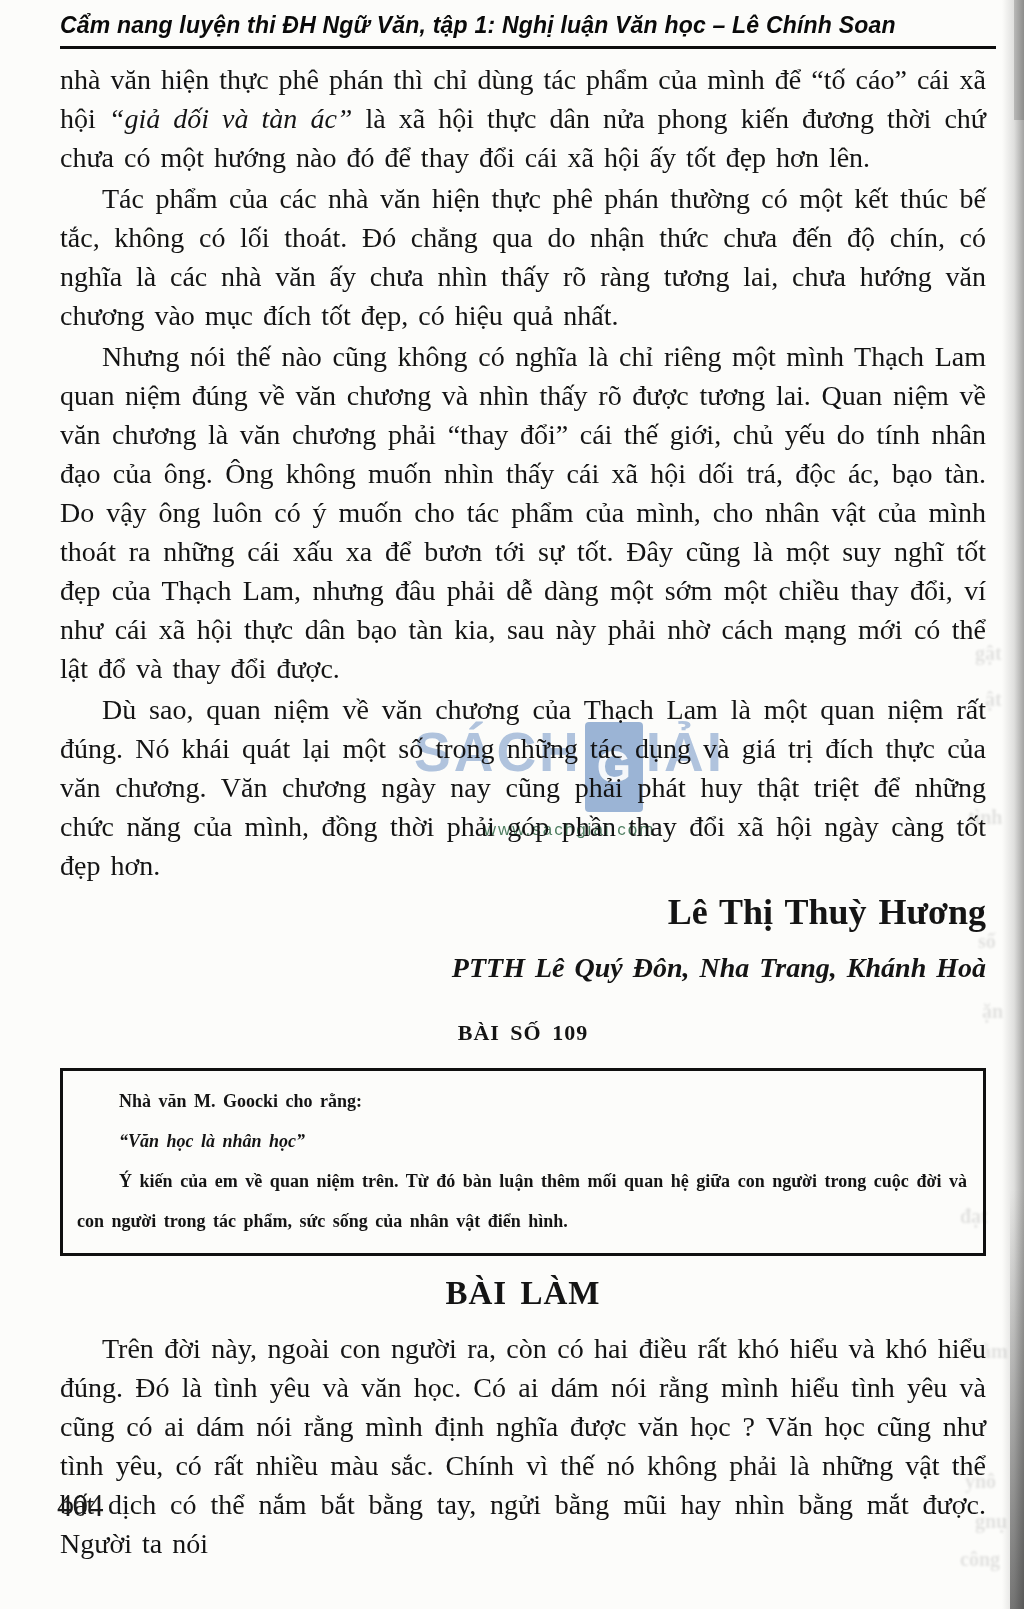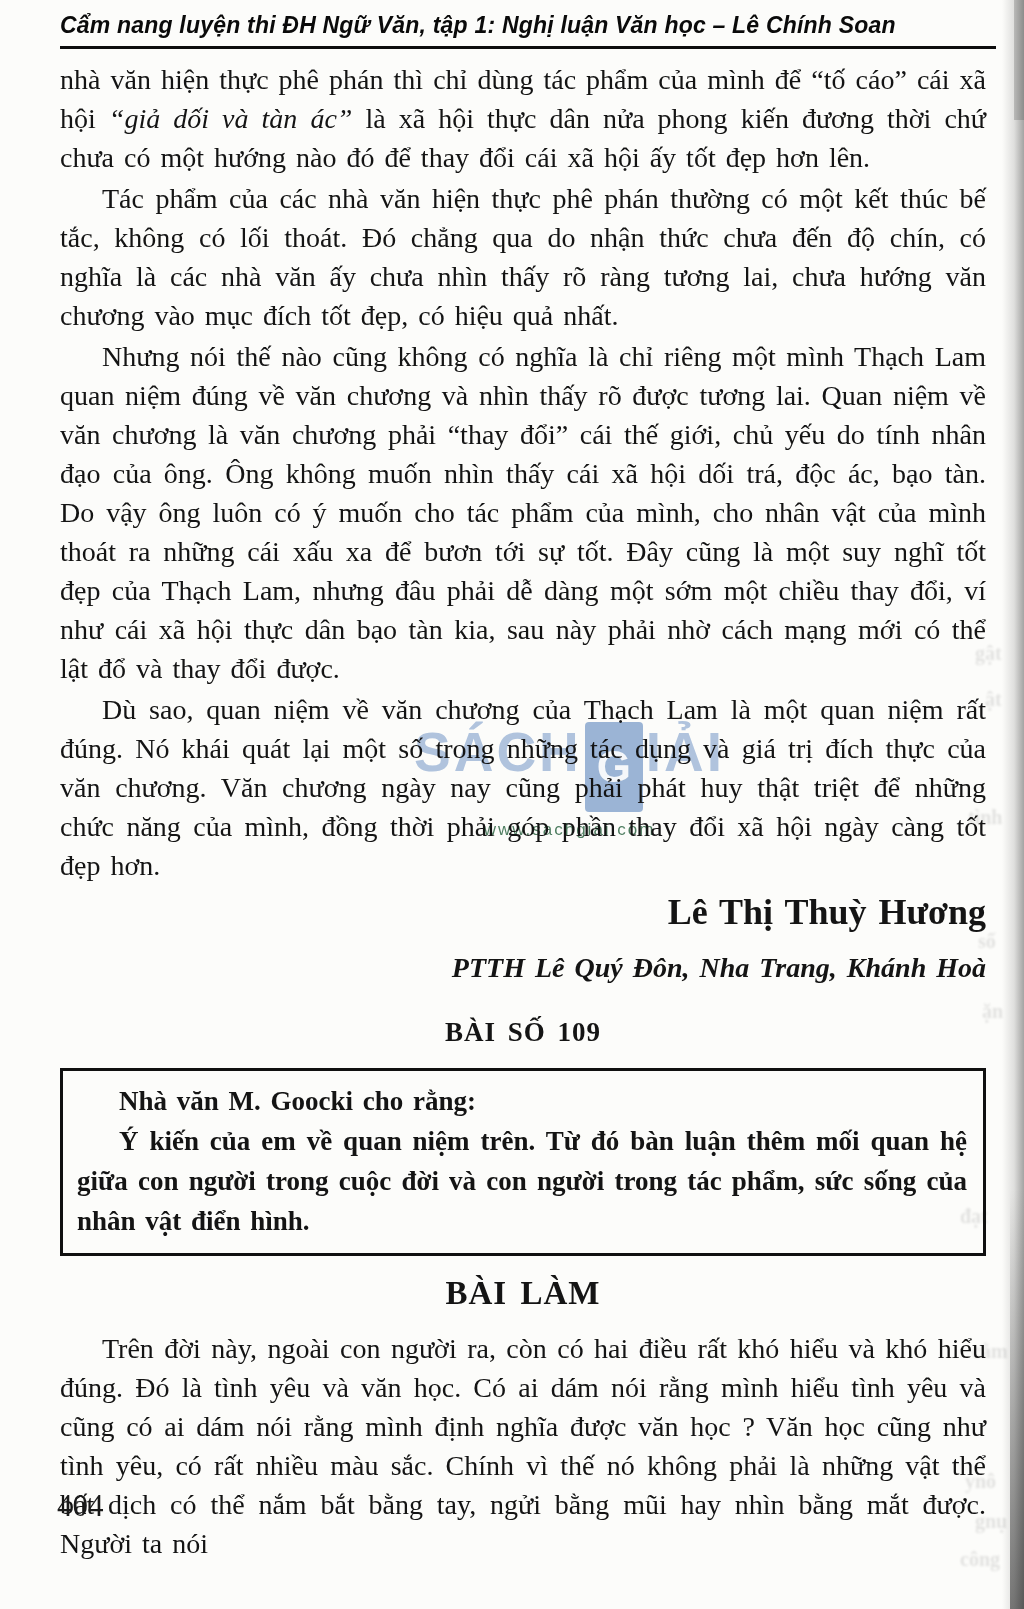--- a/index.html
+++ b/index.html
@@ -53,28 +53,28 @@
     text-align: justify; word-spacing: 3px;
   }
   .content p { margin: 0 0 2px 0; }
   .indent { text-indent: 42px; }
   .it { font-style: italic; }
 
   .sig-name  { text-align: right; font-weight: bold; font-size: 36px; margin-top: 8px; }
   .sig-school{ text-align: right; font-weight: bold; font-style: italic; font-size: 28px; margin-top: 16px; }
 
   .section-heading {
-    text-align: center; font-weight: bold; font-size: 27px;
+    text-align: center; font-weight: bold; font-size: 22px;
     letter-spacing: 1px; margin: 26px 0 16px 0; word-spacing: 4px;
   }
 
   .prompt-box {
     border: 3px solid #101010;
     padding: 10px 16px 12px 14px;
-    font-weight: bold; font-size: 27px; line-height: 40px;
+    font-weight: bold; font-size: 18px; line-height: 40px;
   }
   .prompt-box p { margin: 0; text-indent: 42px; }
   .prompt-box .quote-line { font-style: italic; }
 
   .answer-heading {
     text-align: center; font-weight: bold; font-size: 33px;
     letter-spacing: 1px; margin: 18px 0 16px 0; word-spacing: 4px;
   }
 
   
@@ -144,20 +144,21 @@
 
   <p class="indent">Dù sao, quan niệm về văn chương của Thạch Lam là một quan niệm rất đúng. Nó khái quát lại một số trong những tác dụng và giá trị đích thực của văn chương. Văn chương ngày nay cũng phải phát huy thật triệt để những chức năng của mình, đồng thời phải góp phần thay đổi xã hội ngày càng tốt đẹp hơn.</p>
 
   <div class="sig-name">Lê Thị Thuỳ Hương</div>
   <div class="sig-school">PTTH Lê Quý Đôn, Nha Trang, Khánh Hoà</div>
 
   <div class="section-heading">BÀI SỐ 109</div>
 
   <div class="prompt-box">
     <p>Nhà văn M. Goocki cho rằng:</p>
+    <p class="quote-line">“Văn học là nhân học”</p>
     <p>Ý kiến của em về quan niệm trên. Từ đó bàn luận thêm mối quan hệ giữa con người trong cuộc đời và con người trong tác phẩm, sức sống của nhân vật điển hình.</p>
   </div>
 
   <div class="answer-heading">BÀI LÀM</div>
 
   <p class="indent">Trên đời này, ngoài con người ra, còn có hai điều rất khó hiểu và khó hiểu đúng. Đó là tình yêu và văn học. Có ai dám nói rằng mình hiểu tình yêu và cũng có ai dám nói rằng mình định nghĩa được văn học ? Văn học cũng như tình yêu, có rất nhiều màu sắc. Chính vì thế nó không phải là những vật thể bất dịch có thể nắm bắt bằng tay, ngửi bằng mũi hay nhìn bằng mắt được. Người ta nói</p>
 
 </div>
 
 <div class="page-number">404</div>

